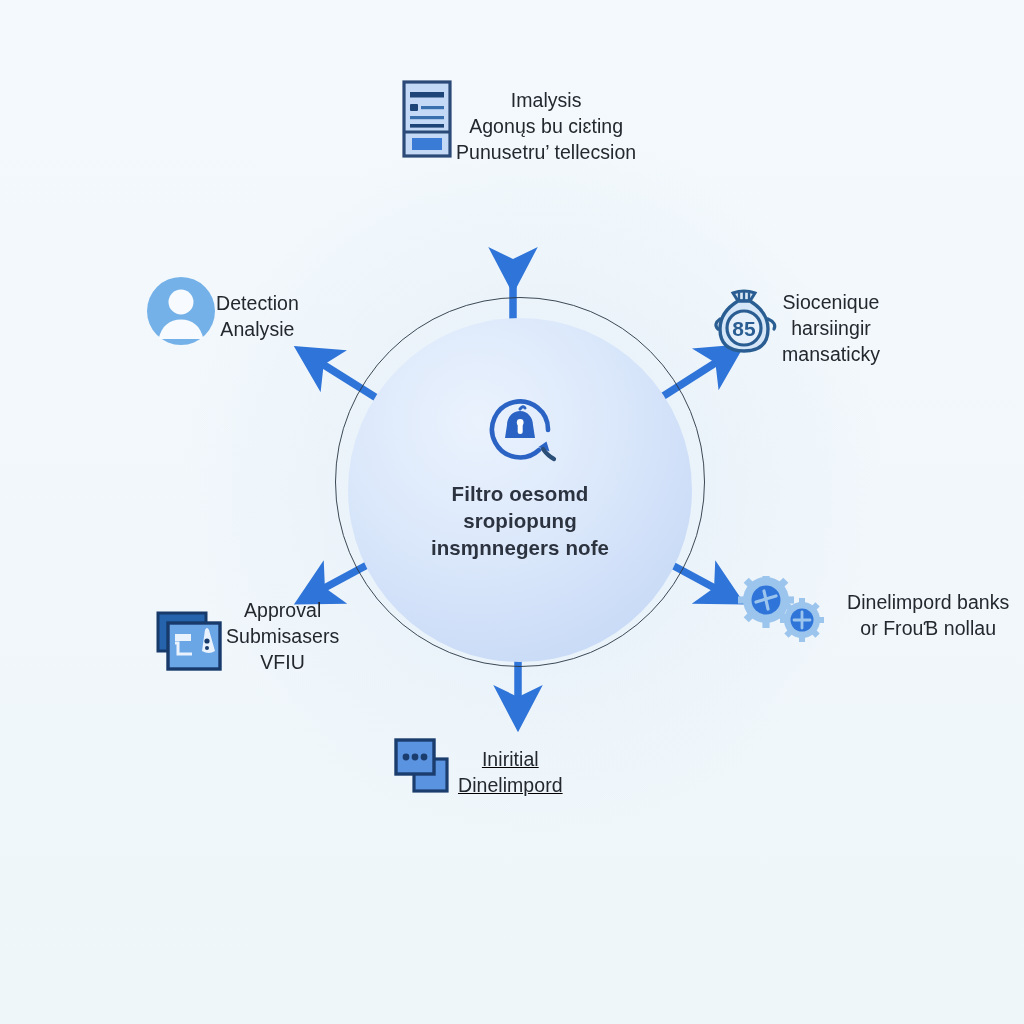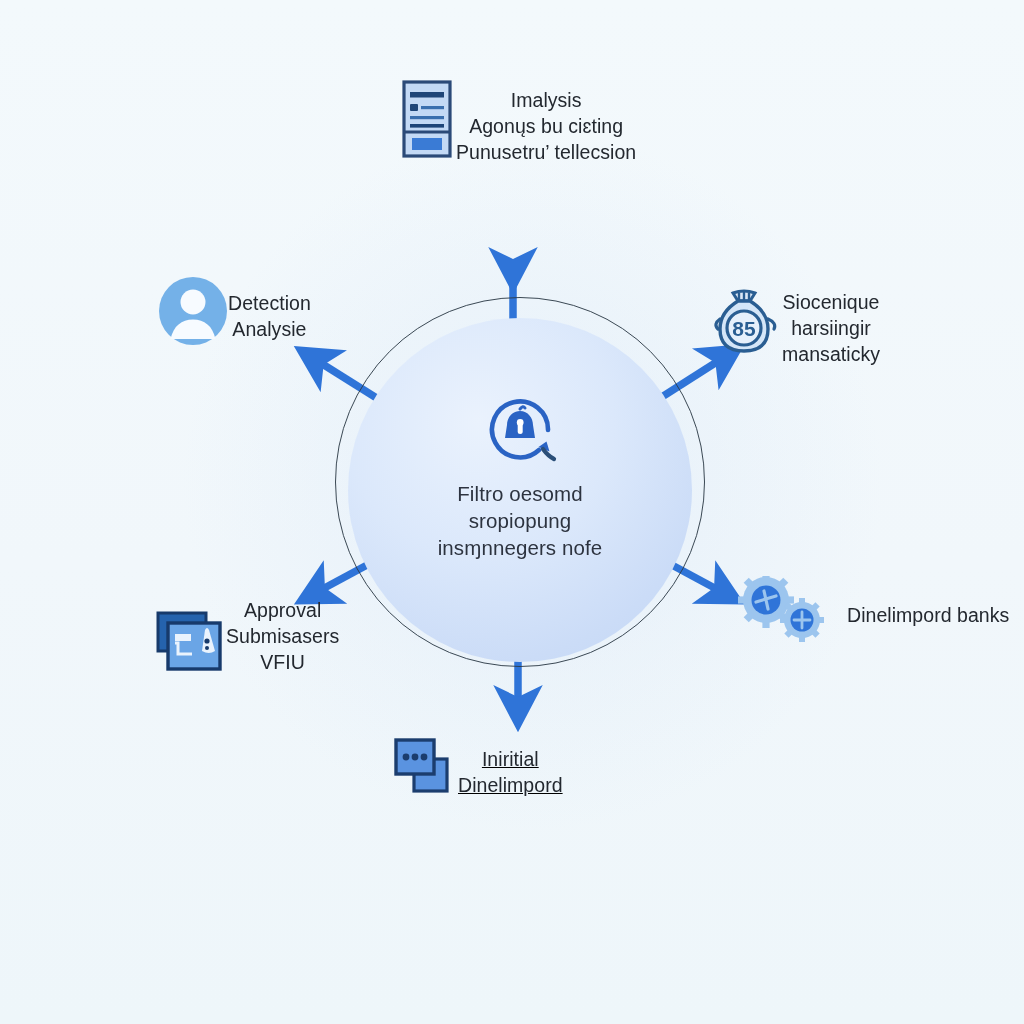--- a/index.html
+++ b/index.html
@@ -13,21 +13,21 @@
   #stage{position:absolute;inset:0;width:1024px;height:1024px;}
   .bg-wash{
     position:absolute;inset:0;
     background:
       radial-gradient(circle at 52% 47%, rgba(219,233,248,.55) 0%, rgba(240,247,251,0) 46%),
       linear-gradient(180deg,#f3f9fc 0%,#f1f7fb 55%,#eef6fa 100%);
   }
 
   
   .hub{
-    position:absolute;left:335px;top:297px;width:370px;height:370px;
+    position:absolute;left:335px;top:297px;width:370px;height:370px;font-weight:bold;
   }
   .hub-ring{
     position:absolute;inset:0;border-radius:50%;
     border:1.6px solid #2b3a45;
     box-sizing:border-box;
     opacity:.92;
   }
   .hub-fill{
     position:absolute;left:13px;top:21px;width:344px;height:344px;
     border-radius:50%;
@@ -55,21 +55,21 @@
   .node{position:absolute;display:flex;flex-direction:row;align-items:center;}
   .node .ico{display:flex;align-items:center;justify-content:center;}
   .node .lbl{
     margin-top:12px;text-align:center;color:#23282f;
     font-size:19.5px;line-height:1.33;letter-spacing:.05px;
   }
   .node .lbl div{white-space:nowrap;}
 
   #node-top{left:398px;top:72px;width:250px;}
   #node-top .lbl{margin-top:16px;}
-  #node-left-top{left:158px;top:276px;width:182px;}
+  #node-left-top{left:146px;top:276px;width:182px;}
   #node-right-top{left:706px;top:278px;width:200px;}
   #node-left-bottom{left:152px;top:586px;width:186px;align-items:flex-end;}
   #node-right-bottom{left:736px;top:576px;width:230px;gap:19px;}
   #node-bottom{left:388px;top:735px;width:222px;text-decoration:underline;}
 </style>
 </head>
 <body>
 
 <div id="stage">
   <div class="bg-wash"></div>
@@ -224,20 +224,21 @@
               <rect x="15" y="-3" width="7" height="6" transform="rotate(45)"></rect>
             </g>
           </g>
           <circle r="11.5" fill="#2f74d8"></circle>
           <path d="M-8,0 L8,0 M0,-8 L0,8" stroke="#9cc5ee" stroke-width="2.8" stroke-linecap="round"></path>
         </g>
       </svg>
     </div>
     <div class="lbl">
       <div>Dinelimpord banks</div>
+      <div>or FrouƁ nollau</div>
     </div>
   </div>
 
   <div class="node" id="node-bottom">
     <div class="ico">
       <svg width="70" height="62" viewBox="0 0 70 62">
         <rect x="26" y="23" width="33" height="32" fill="#5a93e0" stroke="#1b3d6e" stroke-width="3.2"></rect>
         <rect x="8" y="4" width="38" height="34" fill="#5a93e0" stroke="#1b3d6e" stroke-width="3.4"></rect>
         <circle cx="18" cy="21" r="3.4" fill="#1b3d6e"></circle>
         <circle cx="27" cy="21" r="3.4" fill="#1b3d6e"></circle>

